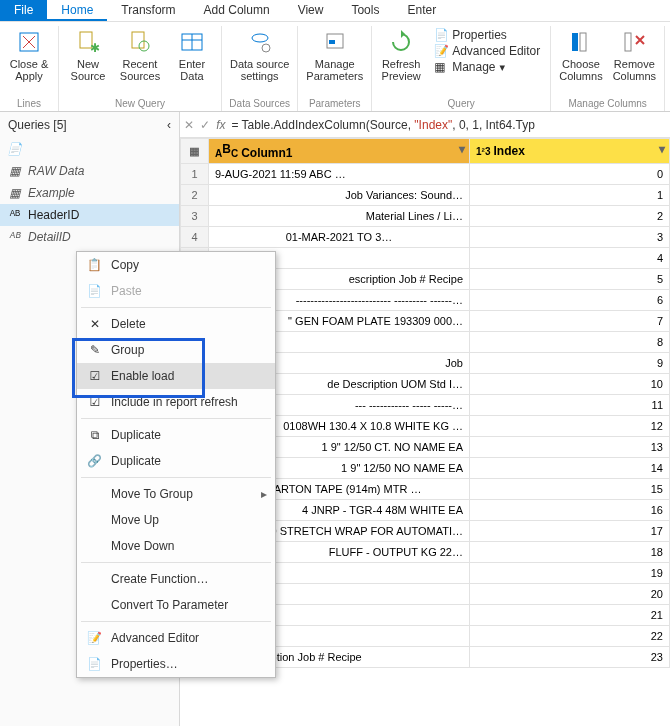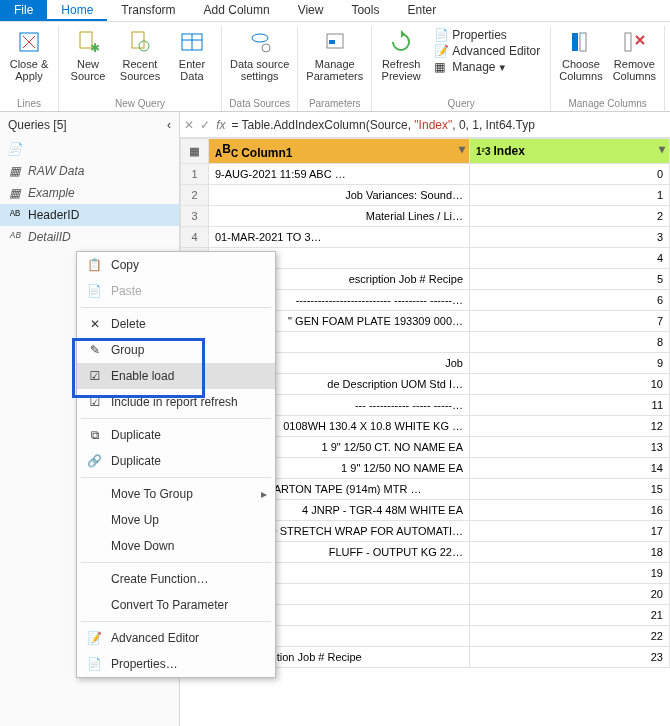--- a/index.html
+++ b/index.html
@@ -26,21 +26,21 @@
 .query-item.sel { background: #d0e7f7; font-style: normal; color: #222; }
 .qicon { width: 14px; height: 14px; display: flex; align-items: center; justify-content: center; }
 .editor { flex: 1; display: flex; flex-direction: column; overflow: hidden; }
 .formula-row { display: flex; align-items: center; height: 26px; border-bottom: 1px solid #e0e0e0; padding: 0 4px; gap: 6px; }
 .formula-row .fx { font-style: italic; color: #777; }
 .formula-text { font-family: Consolas, monospace; font-size: 12px; white-space: nowrap; color: #333; }
 .formula-text .str { color: #c0392b; }
 .grid { flex: 1; overflow: auto; position: relative; }
 table { border-collapse: collapse; width: 100%; }
 th, td { border: 1px solid #e2e2e2; padding: 3px 6px; font-size: 11px; height: 21px; white-space: nowrap; overflow: hidden; text-overflow: ellipsis; }
-th { background: #bef264; text-align: left; position: relative; }
+th { background: #fde047; text-align: left; position: relative; }
 th.col1 { background: #f0b23a; }
 th .drop { position: absolute; right: 4px; top: 3px; color: #666; }
 .rowhdr { width: 28px; text-align: center; background: #f3f3f3; color: #666; }
 .ctxmenu { position: absolute; left: 76px; top: 251px; width: 200px; background: #fdfdfd; border: 1px solid #bcbcbc; box-shadow: 2px 2px 6px rgba(0,0,0,.25); z-index: 10; }
 .ctx-item { display: flex; align-items: center; gap: 8px; padding: 5px 8px 5px 10px; color: #333; cursor: pointer; }
 .ctx-item.disabled { color: #aaa; }
 .ctx-item .ci { width: 16px; height: 16px; display: flex; align-items: center; justify-content: center; }
 .ctx-sep { height: 1px; background: #e0e0e0; margin: 3px 4px; }
 .ctx-arrow { margin-left: auto; color: #666; }
 .highlight-box { position: absolute; border: 3px solid #1b5bd6; pointer-events: none; z-index: 20; }
@@ -254,21 +254,21 @@
               <td class="col1w" style="text-align:right"> Job Variances: Sound…</td>
               <td style="text-align:right">1</td>
             </tr>
             <tr>
               <td class="rowhdr">3</td>
               <td class="col1w" style="text-align:right"> Material Lines / Li…</td>
               <td style="text-align:right">2</td>
             </tr>
             <tr>
               <td class="rowhdr">4</td>
-              <td class="col1w" style="text-align:left"> 01-MAR-2021 TO 3…</td>
+              <td class="col1w" style="text-align:center"> 01-MAR-2021 TO 3…</td>
               <td style="text-align:right">3</td>
             </tr>
             <tr>
               <td class="rowhdr">5</td>
               <td class="col1w" style="text-align:right"></td>
               <td style="text-align:right">4</td>
             </tr>
             <tr>
               <td class="rowhdr">6</td>
               <td class="col1w" style="text-align:right"> escription    Job #  Recipe</td>

